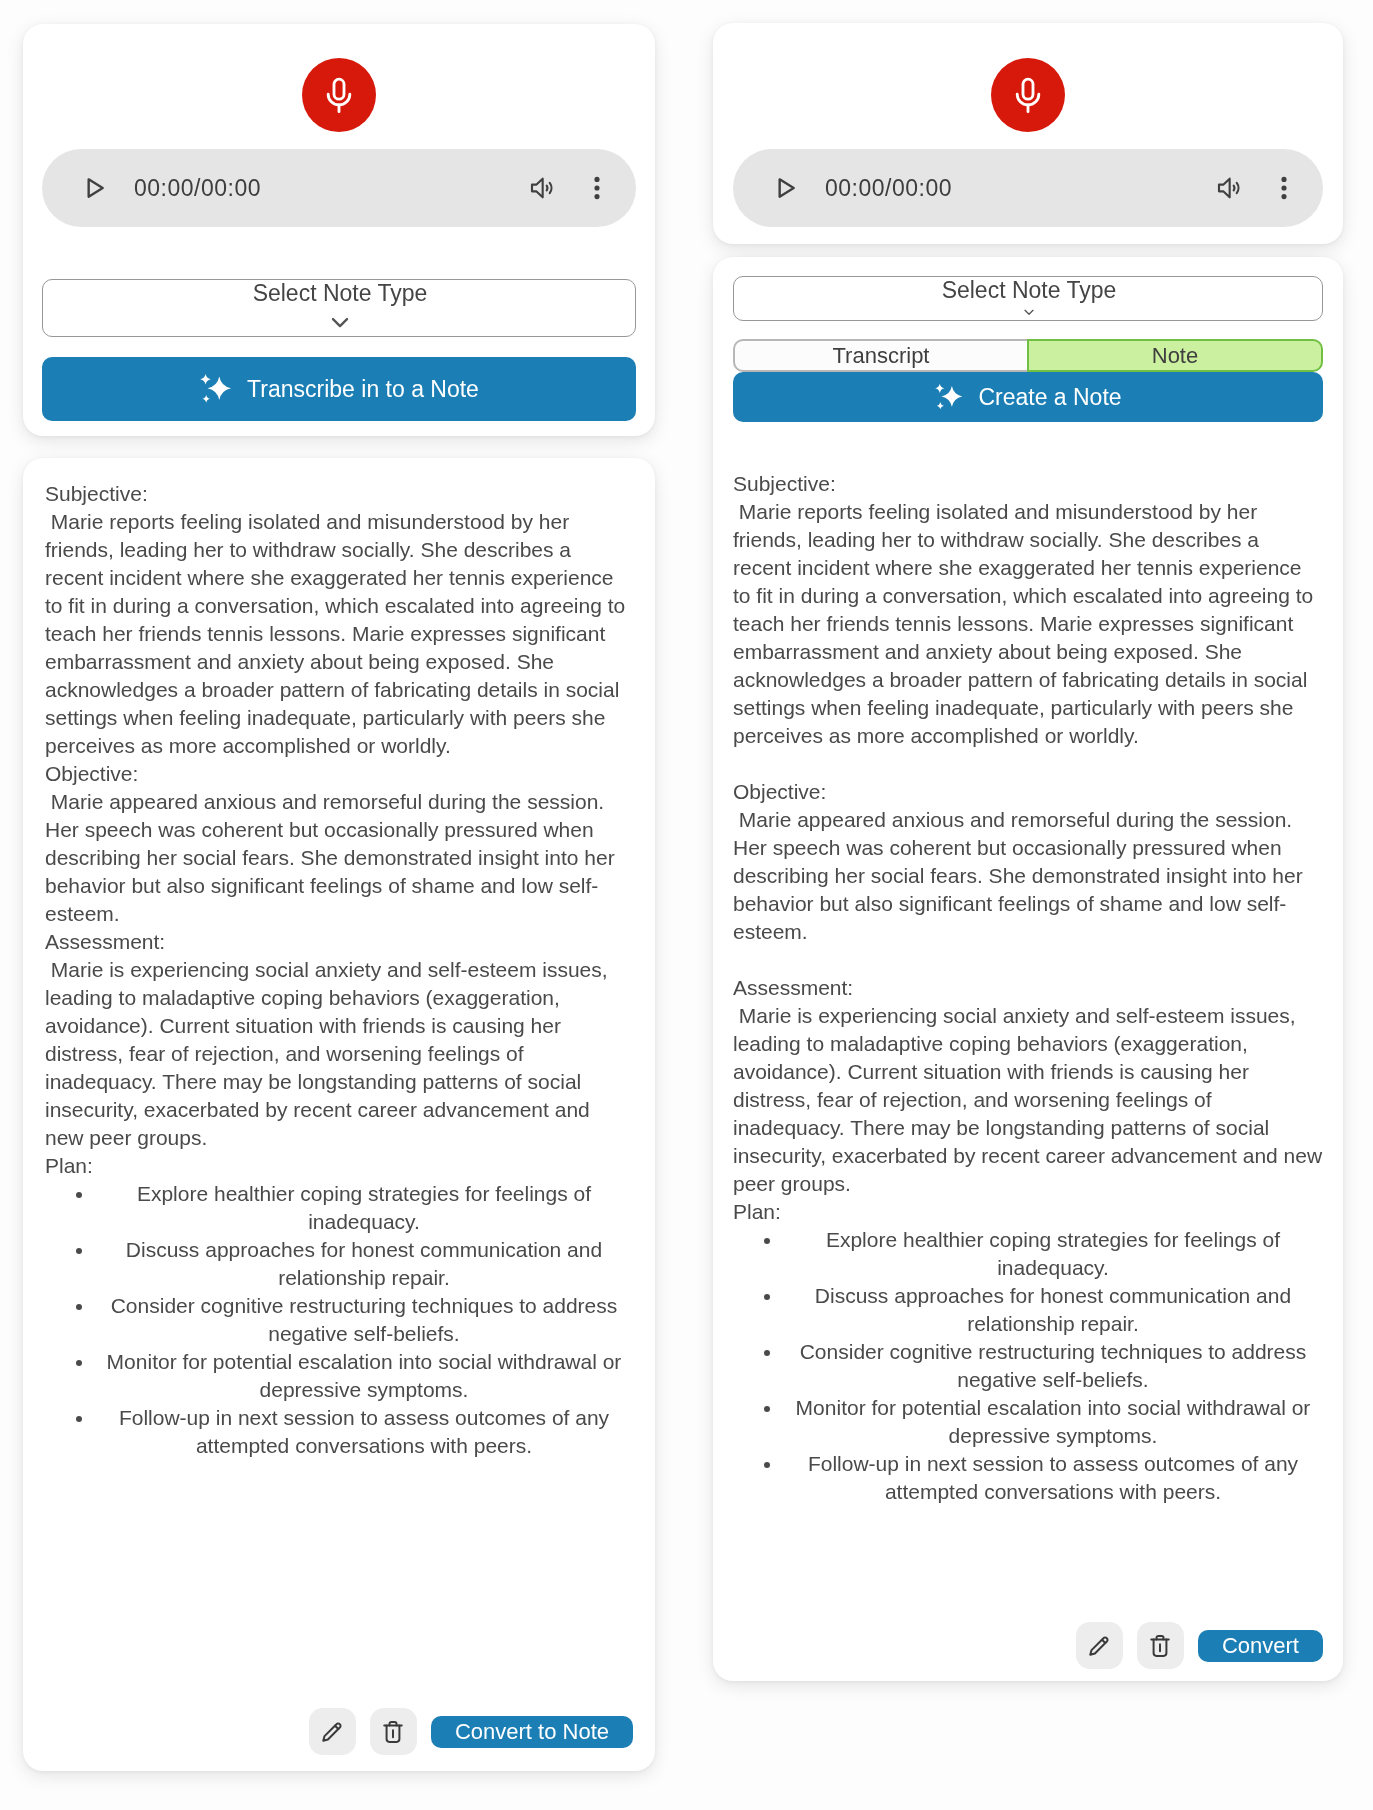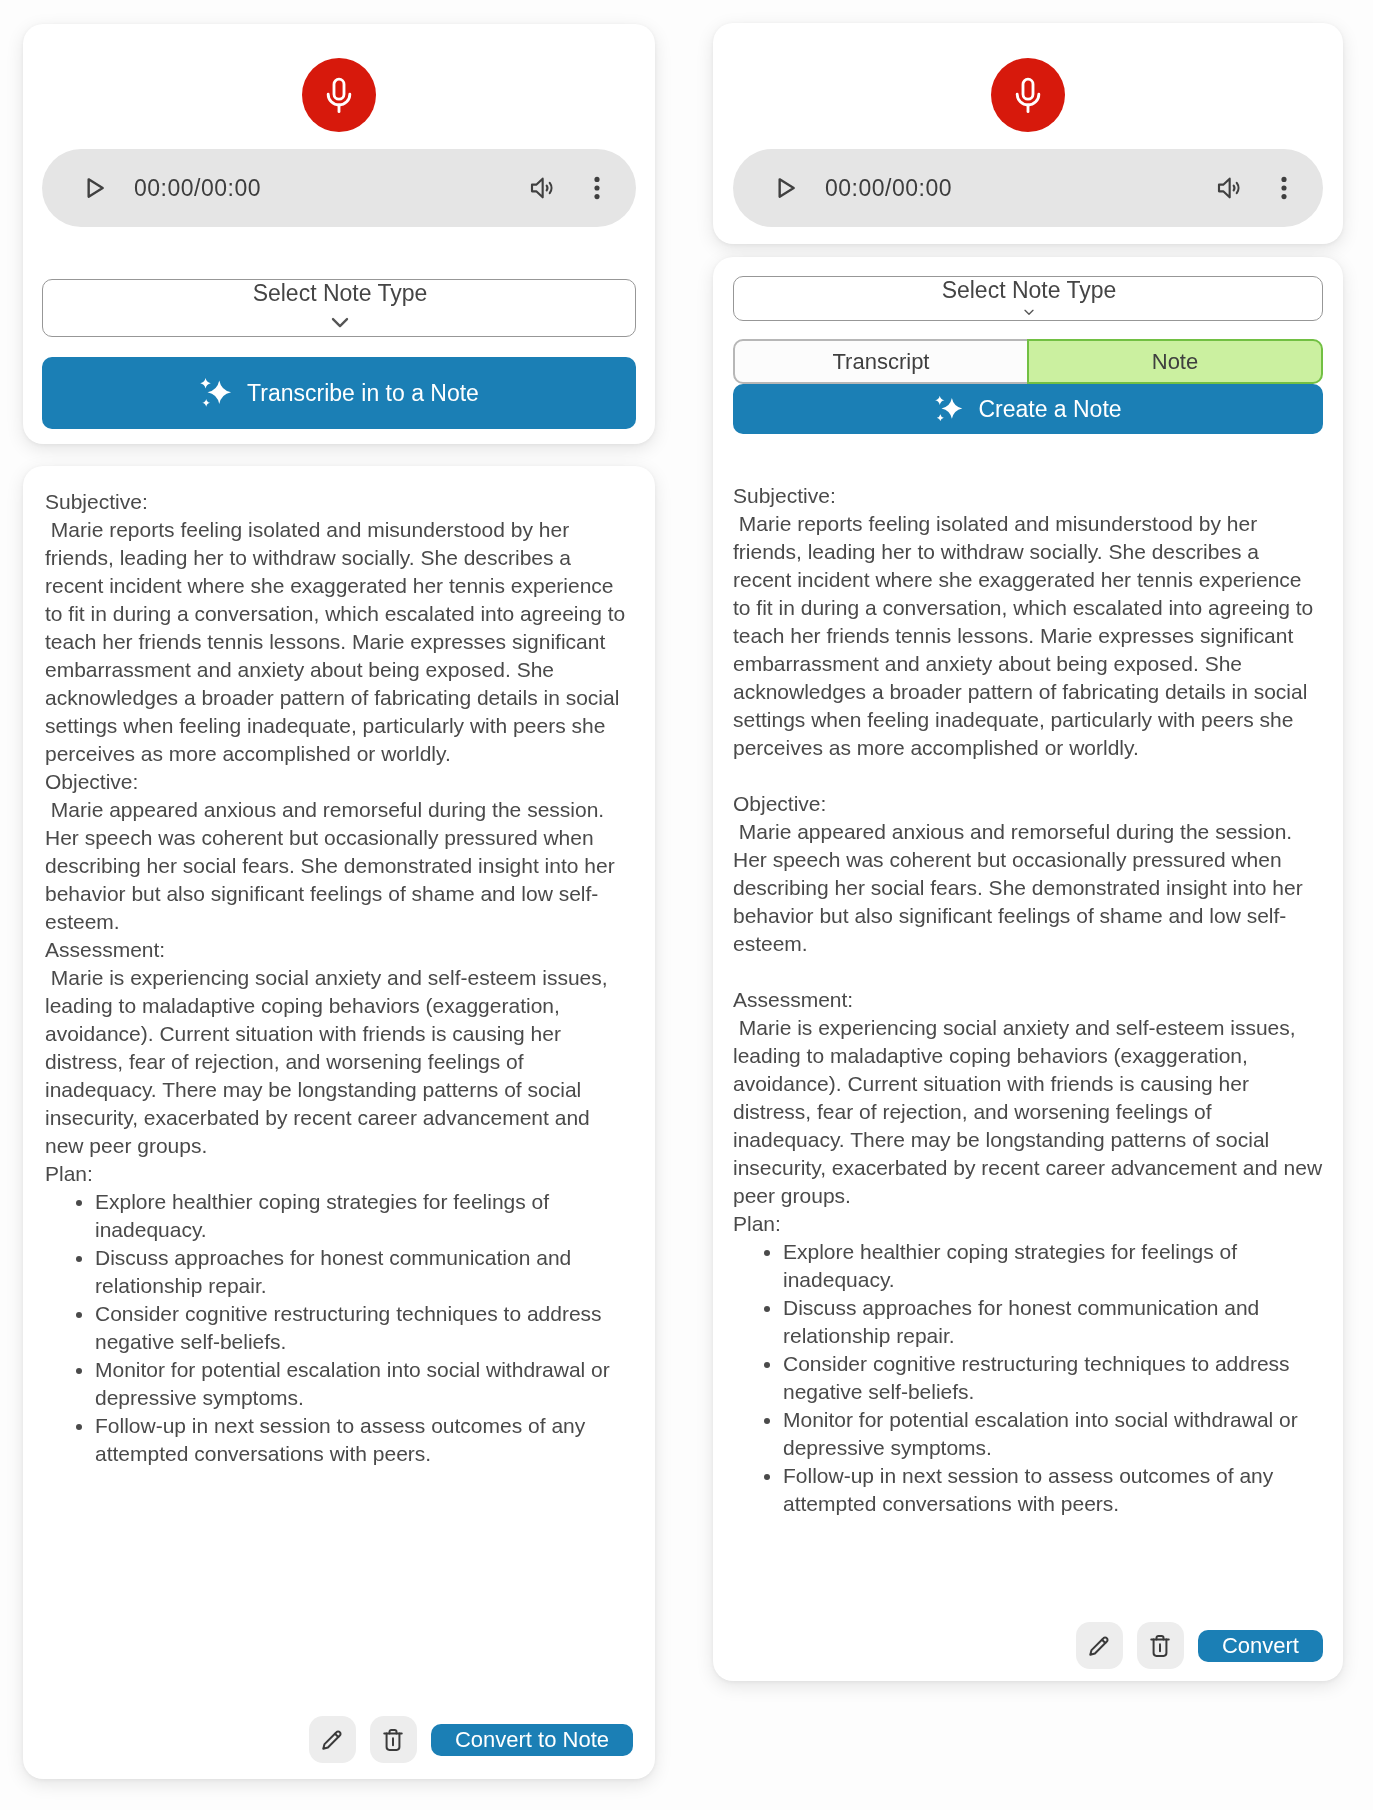--- a/index.html
+++ b/index.html
@@ -46,46 +46,46 @@
   .select-box .grow { flex:1; }
   .sel-left  { margin-top:52px; height:58px; }
   .sel-right { height:45px; }
 
   .btn-primary {
     border:none; border-radius:10px; background:var(--accent-blue,#1b7fb5);
     color:#fff; font-size:23px; font-family:inherit;
     display:flex; align-items:center; justify-content:center; gap:14px;
     cursor:pointer; width:100%;
   }
-  .btn-transcribe { margin-top:20px; height:72px; }
+  .btn-transcribe { margin-top:20px; height:64px; }
   .btn-create    { height:50px; }
 
   .btn-outline {
     margin-top:22px; height:61px; width:100%;
     background:#fff; border:2px solid var(--accent-blue,#1b7fb5);
     border-radius:10px; color:var(--accent-blue,#1b7fb5);
     font-size:23px; font-family:inherit; cursor:pointer;
   }
 
-  .tabs { margin-top:18px; height:45px; display:flex; }
+  .tabs { margin-top:18px; height:33px; display:flex; }
   .tab {
     flex:1; display:flex; align-items:center; justify-content:center;
     font-size:22px; color:#3f3f3f; cursor:pointer;
   }
   .tab-transcript {
     background:#fcfcfc; border:2px solid #b7b7b7; border-radius:10px 0 0 10px;
   }
   .tab-note {
     background:var(--tab-green,#cbf0a0); border:2px solid var(--tab-green-border,#72c043);
     border-radius:0 10px 10px 0; margin-left:-2px;
   }
 
   .note-text { font-size:21px; line-height:28px; color:#4a4a4a; }
   .note-text .body { white-space:pre-wrap; }
-  .note-text ul { margin:0; padding-left:50px; }
+  .note-text ul { margin:0; padding-left:50px;text-align:center; }
   .note-text.spaced { margin-top:48px; height:1063px; overflow:hidden; }
   .note-text.spaced .section:nth-child(1),
   .note-text.spaced .section:nth-child(2) { margin-bottom:28px; }
 
   .actions { margin-top:auto; display:flex; justify-content:flex-end; align-items:center; gap:14px; }
   .icon-btn {
     width:47px; height:47px; border-radius:14px; background:#ededed; border:none;
     display:flex; align-items:center; justify-content:center; cursor:pointer;
   }
   .btn-small {

